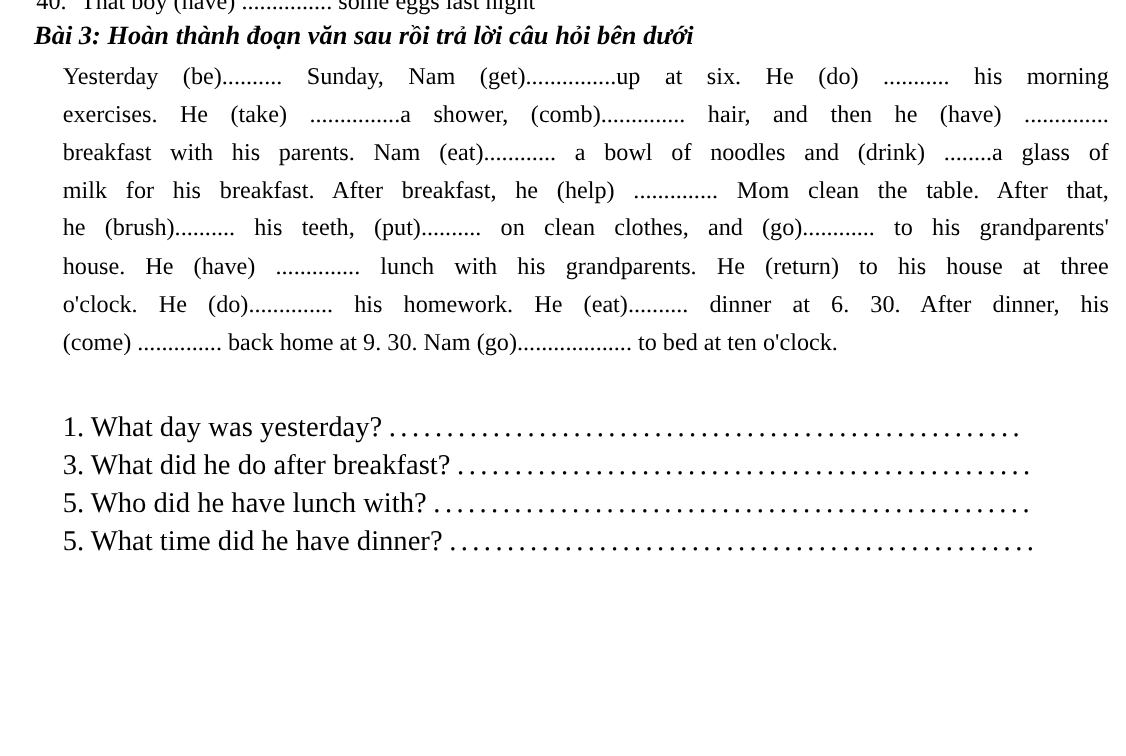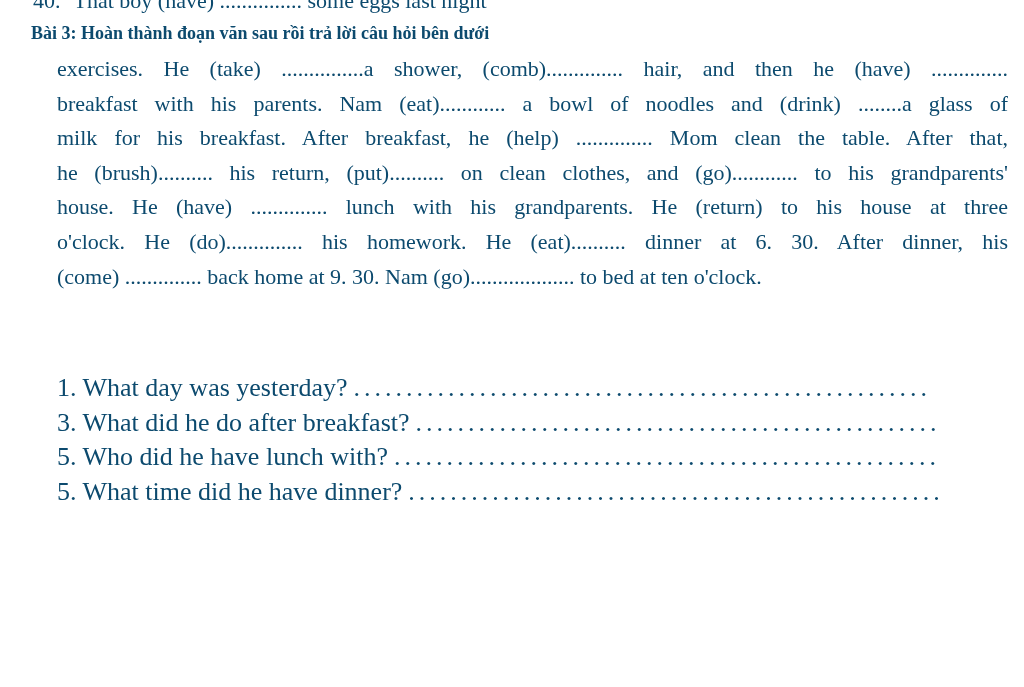--- a/index.html
+++ b/index.html
@@ -5,44 +5,45 @@
   html, body {
     margin: 0;
     padding: 0;
     background: #ffffff;
   }
   .page {
     position: relative;
     width: 1024px;
     height: 687px;
     background: #ffffff;
-    color: #0c4a6e;
+    color: #000000;
     font-family: "Liberation Serif", "DejaVu Serif", serif;
     overflow: hidden;
     filter: blur(0.3px);
   }
   
   .cutline {
     position: absolute;
     top: -11px;
     left: 33px;
     font-size: 22px;
     line-height: 24px;
     white-space: nowrap;
   }
   .cutline .cut-text { margin-left: 13px; }
 
   .title {
     position: absolute;
     top: 17px;
     left: 31px;
     margin: 0;
-    font-size: 18px;
+    font-size: 24px;
     line-height: 32px;
     font-weight: bold;
+    font-style: italic;
     white-space: nowrap;
   }
 
   .para {
     position: absolute;
     top: 52px;
     left: 57px;
     width: 951px;
     font-size: 22px;
     line-height: 34.6px;
@@ -80,24 +81,25 @@
 
 <div class="page">
 
   <div class="cutline">
     <span>40.</span><span class="cut-text">That boy (have) ............... some eggs last night</span>
   </div>
 
   <h2 class="title">Bài 3: Hoàn thành đoạn văn sau rồi trả lời câu hỏi bên dưới</h2>
 
   <div class="para">
+      <div class="pline">Yesterday (be).......... Sunday, Nam (get)...............up at six. He (do) ........... his morning</div>
       <div class="pline">exercises. He (take) ...............a shower, (comb).............. hair, and then he (have) ..............</div>
       <div class="pline">breakfast with his parents. Nam (eat)............ a bowl of noodles and (drink) ........a glass of</div>
       <div class="pline">milk for his breakfast. After breakfast, he (help) .............. Mom clean the table. After that,</div>
-      <div class="pline">he (brush).......... his return, (put).......... on clean clothes, and (go)............ to his grandparents'</div>
+      <div class="pline">he (brush).......... his teeth, (put).......... on clean clothes, and (go)............ to his grandparents'</div>
       <div class="pline">house. He (have) .............. lunch with his grandparents. He (return) to his house at three</div>
       <div class="pline">o'clock. He (do).............. his homework. He (eat).......... dinner at 6. 30. After dinner, his</div>
       <div class="pline last">(come) .............. back home at 9. 30. Nam (go)................... to bed at ten o'clock.</div>
     </div>
 
   <div class="questions">
       <div class="qline"><span>1. What day was yesterday?</span><span class="leader">.......................................................</span></div>
       <div class="qline"><span>3. What did he do after breakfast?</span><span class="leader">..................................................</span></div>
       <div class="qline"><span>5. Who did he have lunch with?</span><span class="leader">....................................................</span></div>
       <div class="qline"><span>5. What time did he have dinner?</span><span class="leader">...................................................</span></div>

